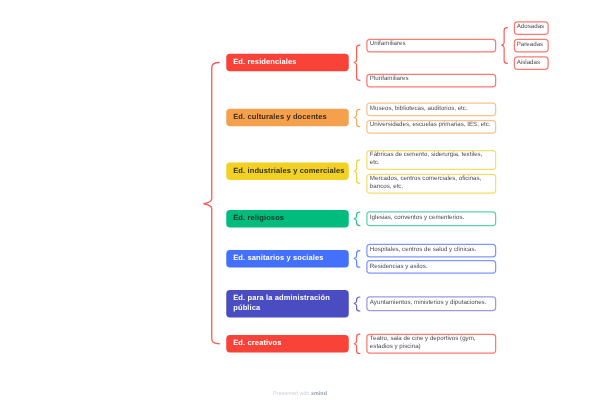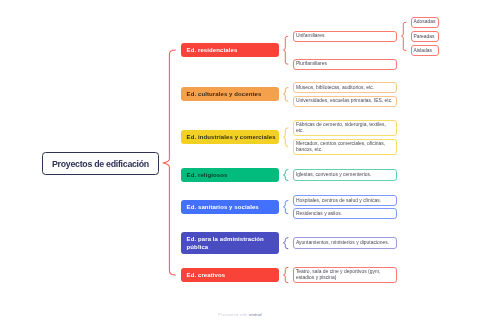--- a/index.html
+++ b/index.html
@@ -34,23 +34,20 @@
       <path d="M 175.4 50 Q 169.4 50 169.4 54.2 L 169.4 159.01 Q 169.4 161.7232 163 163 Q 169.4 164.2768 169.4 166.99 L 169.4 270.8 Q 169.4 275 175.4 275" fill="none" stroke="#f95d54" stroke-width="1.05" stroke-linecap="round" stroke-linejoin="round"></path>
       <path d="M 287.9 36.15 Q 285.3 36.15 285.3 38.25 L 285.3 48.005 Q 285.3 49.3616 283.4 50 Q 285.3 50.6384 285.3 51.995 L 285.3 62.15 Q 285.3 64.25 287.9 64.25" fill="none" stroke="#f95d54" stroke-width="0.95" stroke-linecap="round" stroke-linejoin="round"></path>
       <path d="M 405.9 22.15 Q 403.3 22.15 403.3 24.25 L 403.3 34.155 Q 403.3 35.5116 401.4 36.15 Q 403.3 36.788399999999996 403.3 38.144999999999996 L 403.3 48.65 Q 403.3 50.75 405.9 50.75" fill="none" stroke="#f95d54" stroke-width="0.95" stroke-linecap="round" stroke-linejoin="round"></path>
       <path d="M 287.9 87.5 Q 285.3 87.5 285.3 89.6 L 285.3 92.005 Q 285.3 93.3616 283.4 94 Q 285.3 94.6384 285.3 95.995 L 285.3 99.2 Q 285.3 101.3 287.9 101.3" fill="none" stroke="#f5a557" stroke-width="0.95" stroke-linecap="round" stroke-linejoin="round"></path>
       <path d="M 287.9 127.85000000000001 Q 285.3 127.85000000000001 285.3 129.95000000000002 L 285.3 135.005 Q 285.3 136.3616 283.4 137 Q 285.3 137.6384 285.3 138.995 L 285.3 144.5 Q 285.3 146.6 287.9 146.6" fill="none" stroke="#f0d13c" stroke-width="0.95" stroke-linecap="round" stroke-linejoin="round"></path>
       <path d="M 287.9 169.6 Q 285.3 169.6 285.3 171.7 L 285.3 173.005 Q 285.3 174.3616 283.4 175 Q 285.3 175.6384 285.3 176.995 L 285.3 178.40000000000003 Q 285.3 180.50000000000003 287.9 180.50000000000003" fill="none" stroke="#1ec48d" stroke-width="0.95" stroke-linecap="round" stroke-linejoin="round"></path>
       <path d="M 287.9 200.5 Q 285.3 200.5 285.3 202.6 L 285.3 204.805 Q 285.3 206.16160000000002 283.4 206.8 Q 285.3 207.4384 285.3 208.79500000000002 L 285.3 211.70000000000002 Q 285.3 213.8 287.9 213.8" fill="none" stroke="#5a82fe" stroke-width="0.95" stroke-linecap="round" stroke-linejoin="round"></path>
       <path d="M 287.9 237.6 Q 285.3 237.6 285.3 239.7 L 285.3 240.805 Q 285.3 242.16160000000002 283.4 242.8 Q 285.3 243.4384 285.3 244.79500000000002 L 285.3 246.70000000000002 Q 285.3 248.8 287.9 248.8" fill="none" stroke="#6163cb" stroke-width="0.95" stroke-linecap="round" stroke-linejoin="round"></path>
       <path d="M 287.9 267.3 Q 285.3 267.3 285.3 269.40000000000003 L 285.3 273.005 Q 285.3 274.3616 283.4 275 Q 285.3 275.6384 285.3 276.995 L 285.3 280.7 Q 285.3 282.8 287.9 282.8" fill="none" stroke="#f95d54" stroke-width="0.95" stroke-linecap="round" stroke-linejoin="round"></path>
     </svg>
-  <div class="node root-node" id="root-node" style="left: 42px; top: 151.5px; width: 117px; height: 23px;">
-    <span>Proyectos de edificación</span>
-  </div>
   <div id="nodes">
       <div class="node branch-node" style="left: 181px; top: 43px; width: 98px; height: 14px; background: rgb(249, 66, 56); color: rgb(255, 255, 255);">
         <span>Ed. residenciales</span>
       </div>
       <div class="node leaf-node" style="left: 293.4px; top: 30.7px; width: 103.6px; height: 10.9px; border-color: rgb(251, 123, 114);">
         <span>Unifamiliares</span>
       </div>
       <div class="node tiny-node" style="left: 410.9px; top: 16.7px; width: 28px; height: 10.9px; border-color: rgb(251, 123, 114);">
         <span>Adosadas</span>
       </div>

